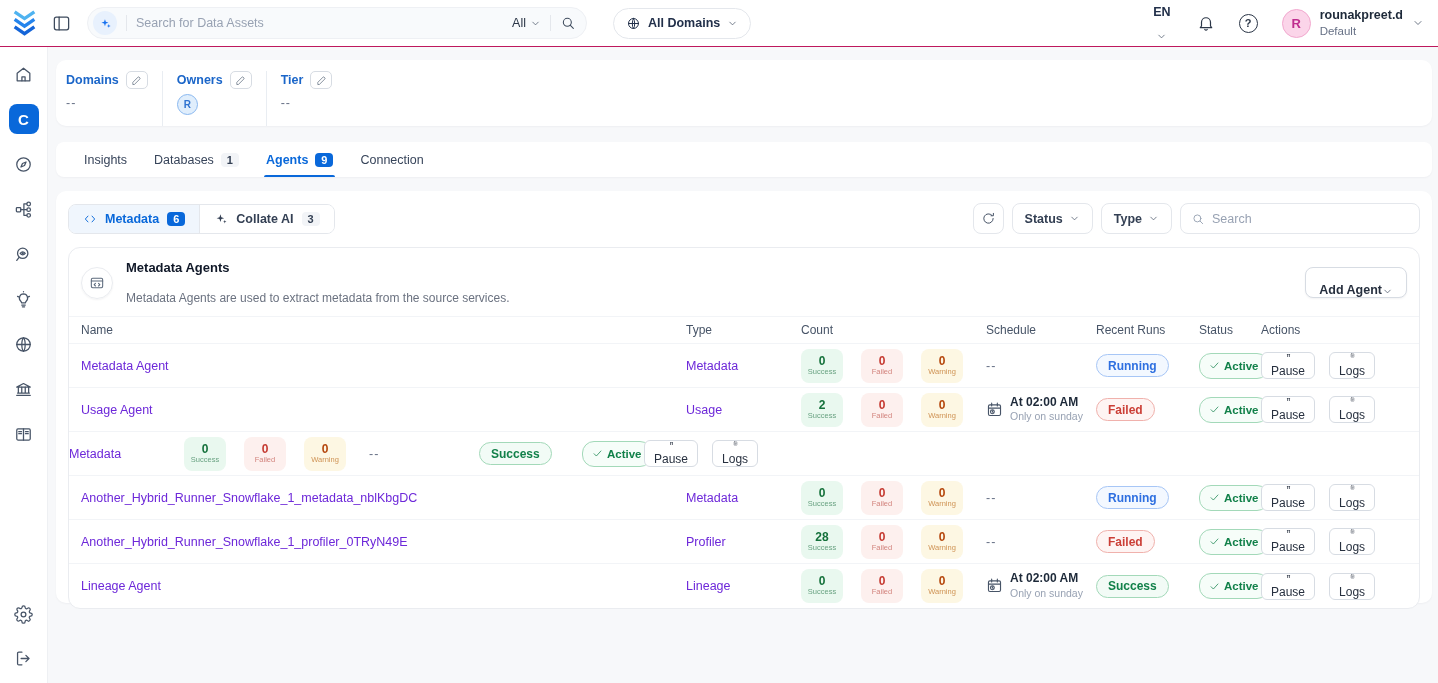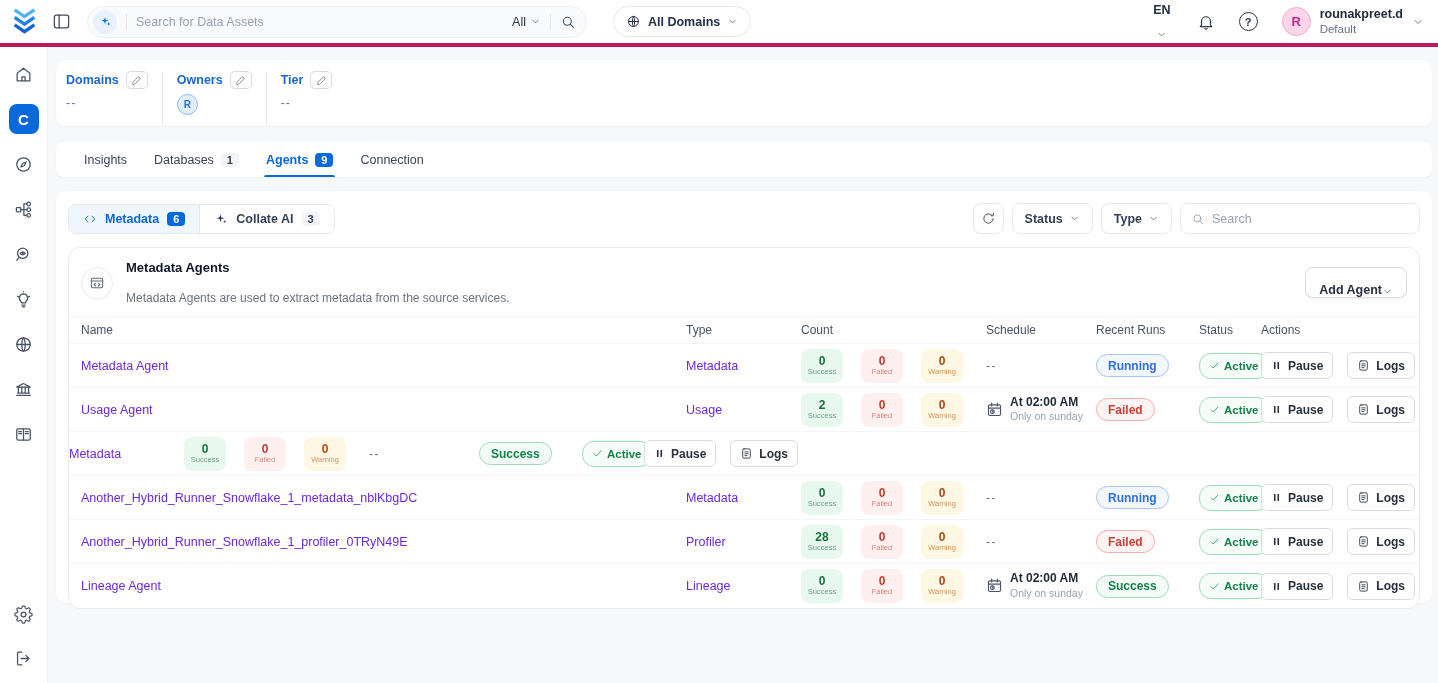--- a/index.html
+++ b/index.html
@@ -5,21 +5,21 @@
   * { margin:0; padding:0; box-sizing:border-box; }
   html,body { width:1438px; height:683px; overflow:hidden; }
   body {
     font-family:"Liberation Sans","DejaVu Sans",sans-serif;
     background:#f7f8fa; color:#1d2939; font-size:12.5px;
   }
   svg { display:block; }
   .stk { fill:none; stroke:currentColor; stroke-width:1.6; stroke-linecap:round; stroke-linejoin:round; }
 
   
-  .topbar{ height:47px; background:#fff; display:flex; align-items:center; border-bottom:4px solid #be185d;}
+  .topbar{ height:47px; background:#fff; display:flex; align-items:center; border-bottom:1px solid #be185d;}
   .logo-box{ width:48px; display:flex; justify-content:center; }
   .icon-btn{ background:none; border:none; cursor:pointer; color:#3d4a5c; display:flex; align-items:center; justify-content:center; padding:4px; }
   .gsearch{ margin-left:12px; width:500px; height:32px; background:#f8fafc; border:1px solid #eef0f4; border-radius:16px; display:flex; align-items:center; padding:0 10px 0 5px; }
   .spark-box{ width:24px; height:24px; border-radius:12px; background:#e8f1fd; display:flex; align-items:center; justify-content:center; color:#1570ef; }
   .gs-div{ width:1px; height:16px; background:#e4e7ec; margin:0 9px; }
   .gsearch input{ flex:1; border:none; outline:none; background:transparent; font:inherit; color:#1d2939; }
   .gsearch input::placeholder{ color:#98a2b3; }
   .gs-scope{ display:flex; align-items:center; gap:4px; font-weight:600; color:#2b3647; cursor:pointer; background:none; border:none; font:inherit; }
   .dom-pill{ margin-left:26px; height:31px; background:#fff; border:1px solid #e4e7ec; border-radius:16px; display:flex; align-items:center; gap:7px; padding:4px 12px; font:inherit; font-weight:600; color:#22304a; cursor:pointer; }
   .tb-spacer{ flex:1; }
@@ -108,21 +108,21 @@
   .sched-time{ font-size:12px; font-weight:700; color:#1d2939; line-height:1.3; }
   .sched-freq{ font-size:10.5px; color:#98a2b3; line-height:1.3; }
   .dash{ color:#667085; letter-spacing:1px; }
 
   .pill{ display:inline-flex; align-items:center; gap:4px; height:23px; padding:0 11px; border-radius:12px; font-size:12px; font-weight:600; border:1px solid; }
   .pill.running{ color:#2e6fe0; border-color:#a7c6f6; background:#f3f8ff; }
   .pill.failed{ color:#cb3e36; border-color:#f0b1ac; background:#fef4f3; }
   .pill.success{ color:#12814a; border-color:#a3d9b9; background:#f2fbf6; }
   .pill.active-st{ color:#12814a; border-color:#a3d9b9; background:#f6fdf9; font-size:11.5px; padding:12px 9px; }
 
-  .row-btn{ height:27px; background:#fff; border:1px solid #d7dce3; border-radius:6px; display:flex; align-items:center; gap:6px; padding:0 9px; font:inherit; font-size:12px; font-weight:700; color:#27303f; cursor:pointer; }
+  .row-btn{ height:27px; background:#fff; border:1px solid #d7dce3; border-radius:6px; display:flex; align-items:center; gap:6px; padding:0 9px; font:inherit; font-size:12px; font-weight:400; color:#27303f; cursor:pointer;flex-direction:column; }
 </style>
 </head>
 <body>
 
 <header class="topbar">
   <div class="logo-box">
     <svg width="27" height="27" viewBox="0 0 24 24">
       <path d="M4.5 2.5 12 7.6 19.5 2.5" fill="none" stroke="#4fb3f0" stroke-width="3" stroke-linecap="square"></path>
       <path d="M4.5 9.2 12 14.3 19.5 9.2" fill="none" stroke="#2584ec" stroke-width="3" stroke-linecap="square"></path>
       <path d="M4.5 15.9 12 21 19.5 15.9" fill="none" stroke="#1565d8" stroke-width="3" stroke-linecap="square"></path>

